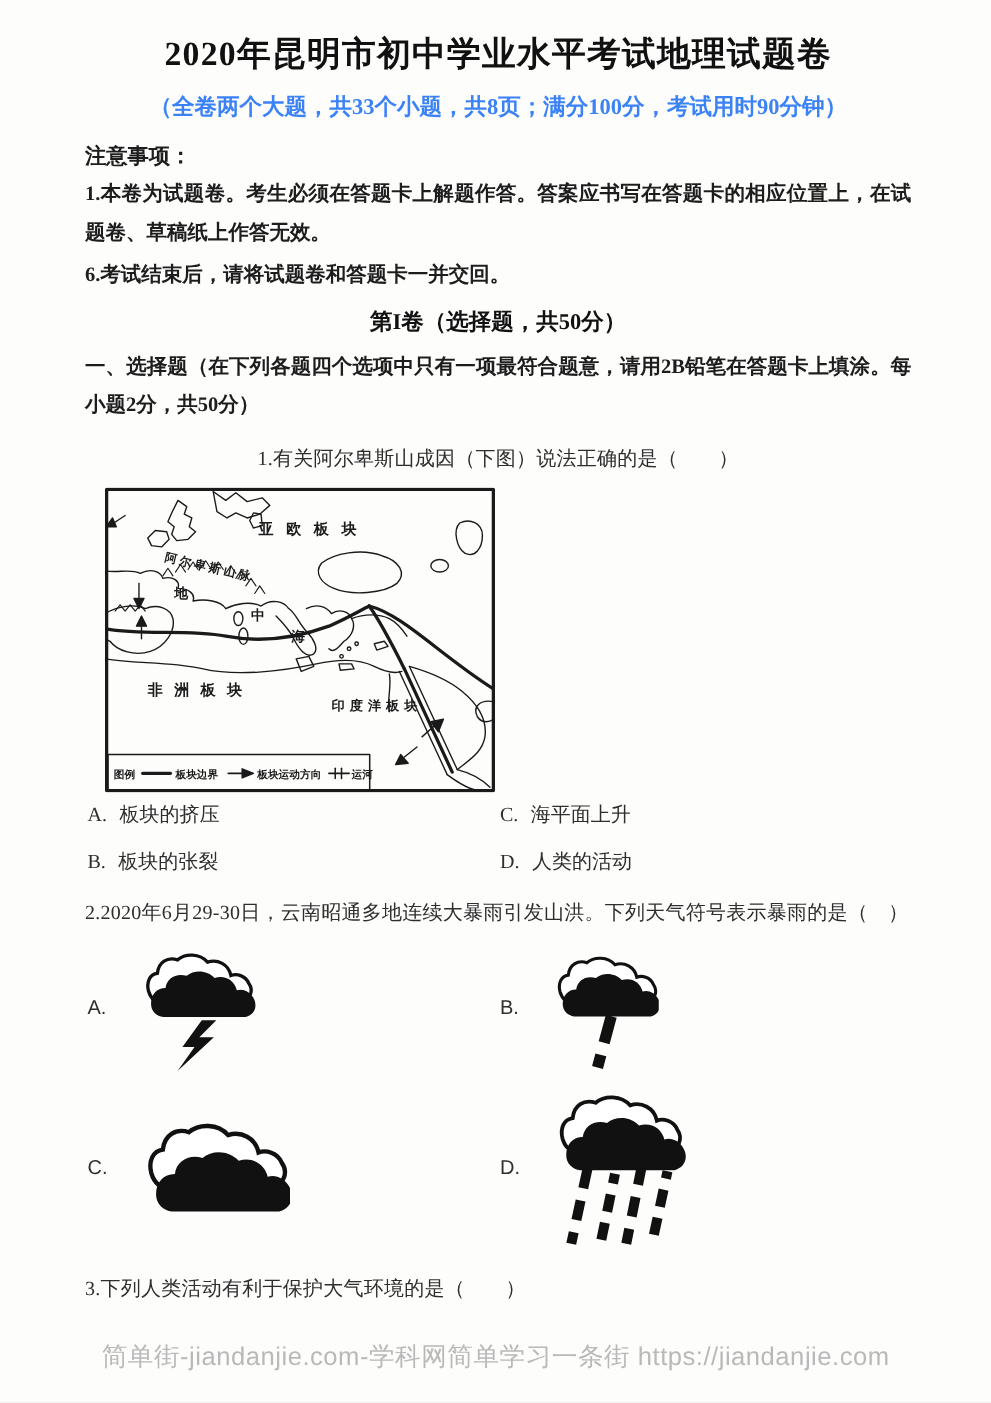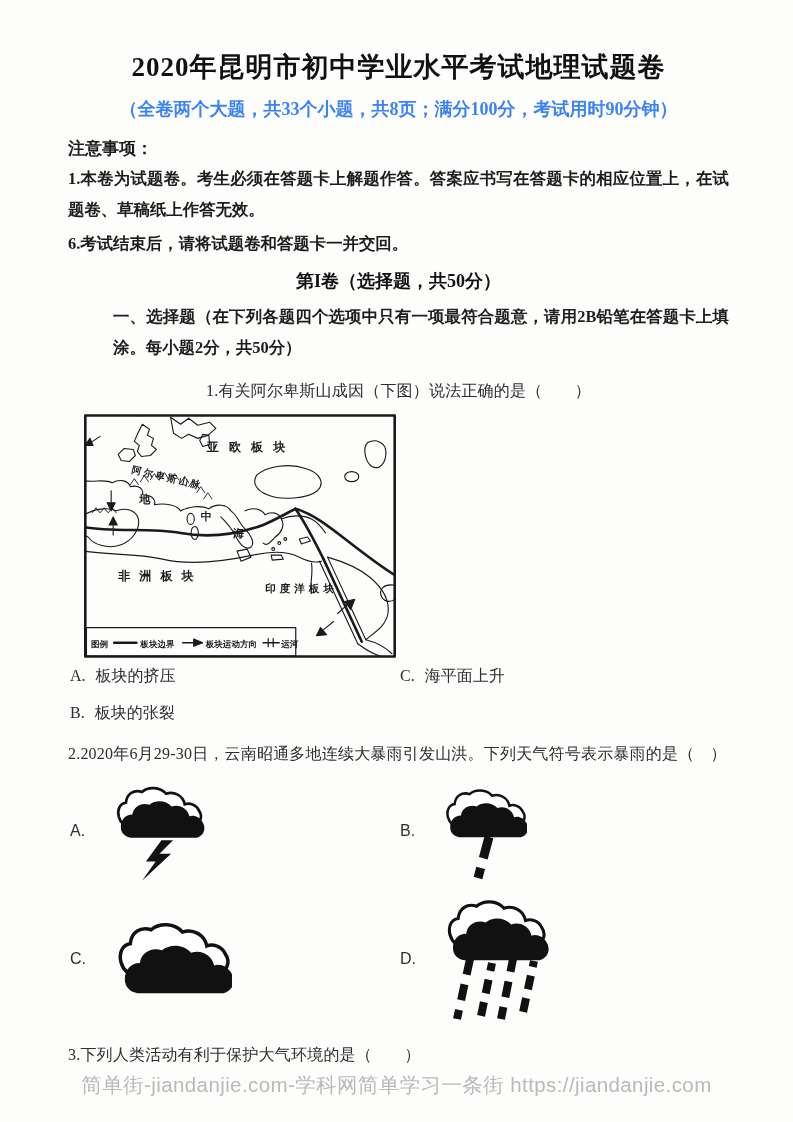--- a/index.html
+++ b/index.html
@@ -5,35 +5,35 @@
   html,body{margin:0;padding:0;background:#e8e8e8;}
   .page{
     position:relative;
     width:793px;height:1122px;
     margin:0 auto;
     background:#fdfdfc;
     font-family:"Liberation Serif","DejaVu Serif",serif;
     color:#1d1d1d;
     overflow:hidden;
   }
-  .content{padding:50px 64px 0 68px;}
+  .content{padding:26px 64px 0 68px;}
   .title{
     text-align:center;font-size:27px;font-weight:700;
     letter-spacing:1px;line-height:34px;color:#111;
   }
   .subtitle{
     text-align:center;font-size:18px;font-weight:700;
     margin-top:13px;color:#3b82f6;
   }
   .notice-heading{font-size:17px;font-weight:700;margin-top:16px;}
   .notice-item{font-size:16.4px;font-weight:700;line-height:31px;margin-top:3px;text-align:justify;}
   .section-heading{
     text-align:center;font-size:18px;font-weight:700;margin-top:10px;color:#111;
   }
-  .directions{font-size:16.4px;font-weight:700;line-height:31px;margin-top:8px;text-align:justify;margin-left:45px;}
+  .directions{font-size:16.4px;font-weight:700;line-height:31px;margin-top:8px;text-align:justify;}
   .question{font-size:16px;font-weight:400;color:#2e2e2e;letter-spacing:0.2px;}
   .q1{margin-top:18px;text-align:center;}
   .q2{margin-top:20px;}
   .q3{margin-top:16px;}
   .map-figure{margin:12px 0 8px 16px;width:297px;}
   .map-figure svg{display:block;}
   .options-grid{
     display:grid;grid-template-columns:330px 1fr;
     row-gap:16px;margin-top:8px;margin-left:2px;
     font-size:16px;color:#2e2e2e;
@@ -174,20 +174,23 @@
     <div class="options-grid">
       <div class="option">
         <span class="opt-label">A.</span><span>板块的挤压</span>
       </div>
       <div class="option">
         <span class="opt-label">C.</span><span>海平面上升</span>
       </div>
       <div class="option">
         <span class="opt-label">B.</span><span>板块的张裂</span>
       </div>
+      <div class="option">
+        <span class="opt-label">D.</span><span>人类的活动</span>
+      </div>
     </div>
 
     <div class="question q2">2.2020年6月29-30日，云南昭通多地连续大暴雨引发山洪。下列天气符号表示暴雨的是（　）</div>
 
     <div class="weather-grid">
 
       <div class="wcell row1">
         <span class="wlabel">A.</span>
         <span class="wicon">
           <svg width="92" height="104" viewBox="0 0 95 105">

